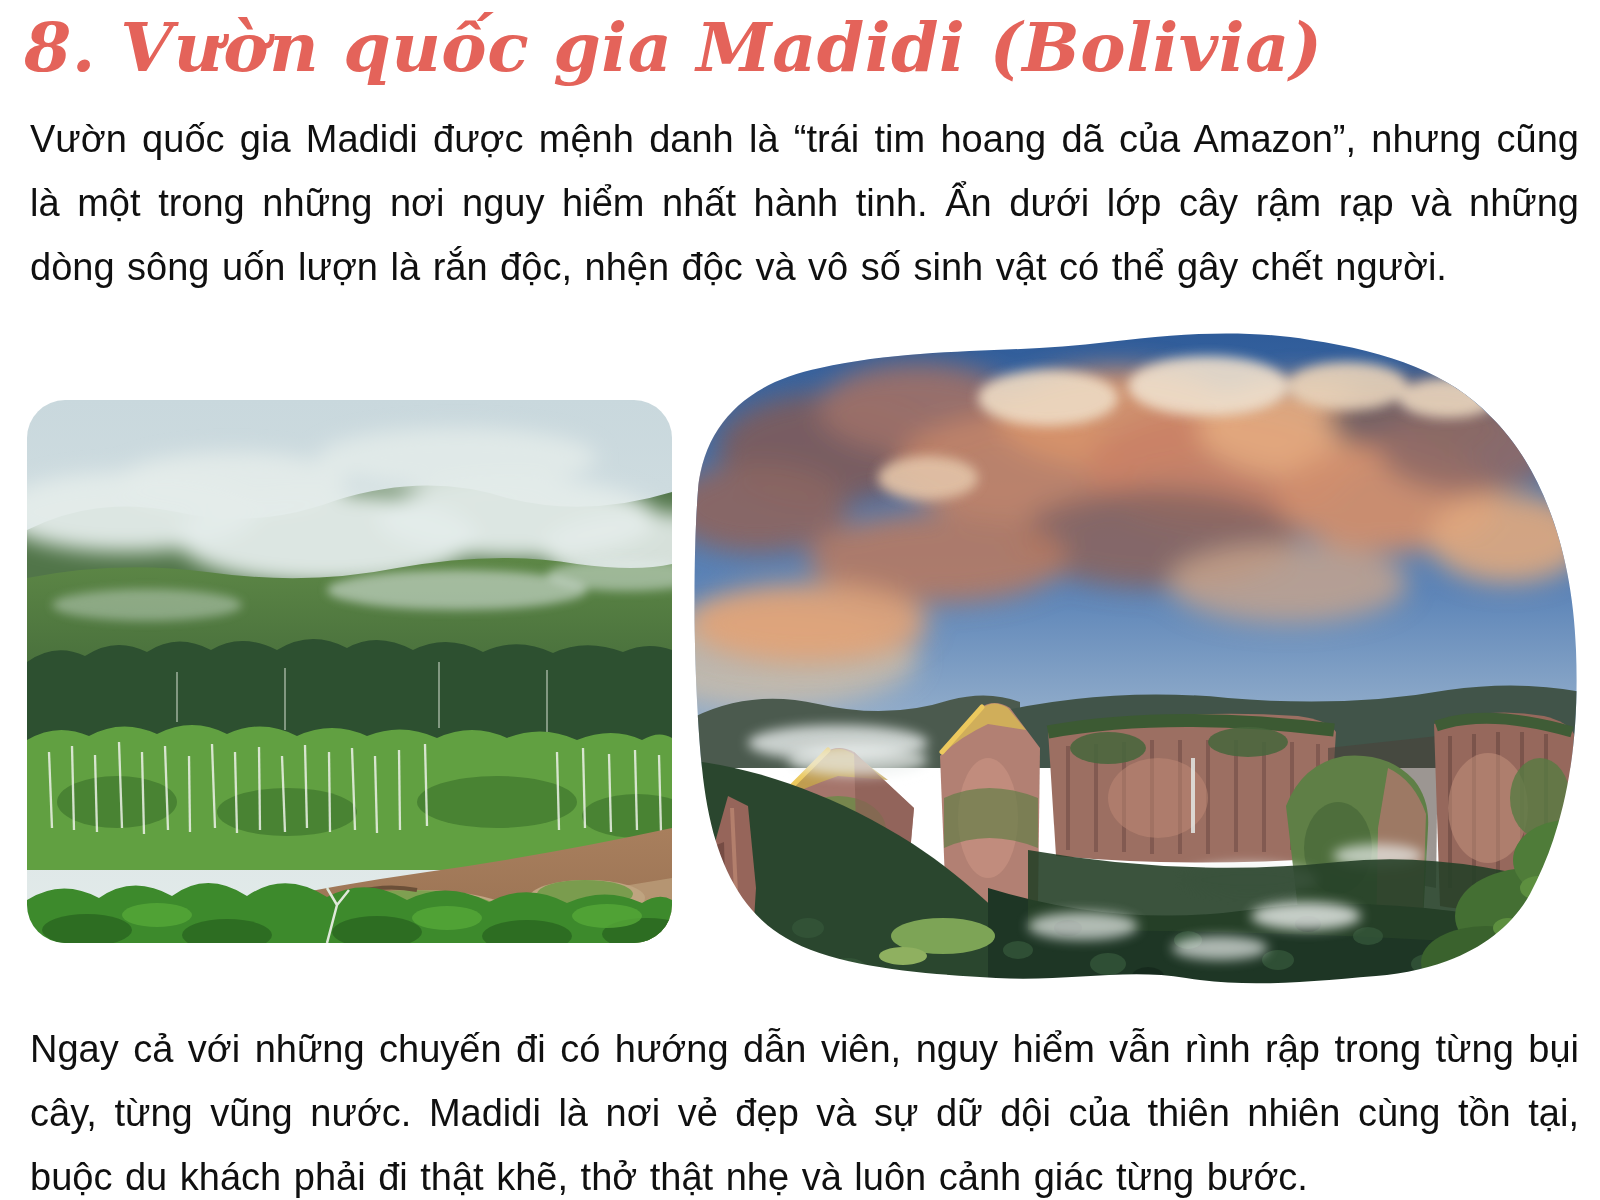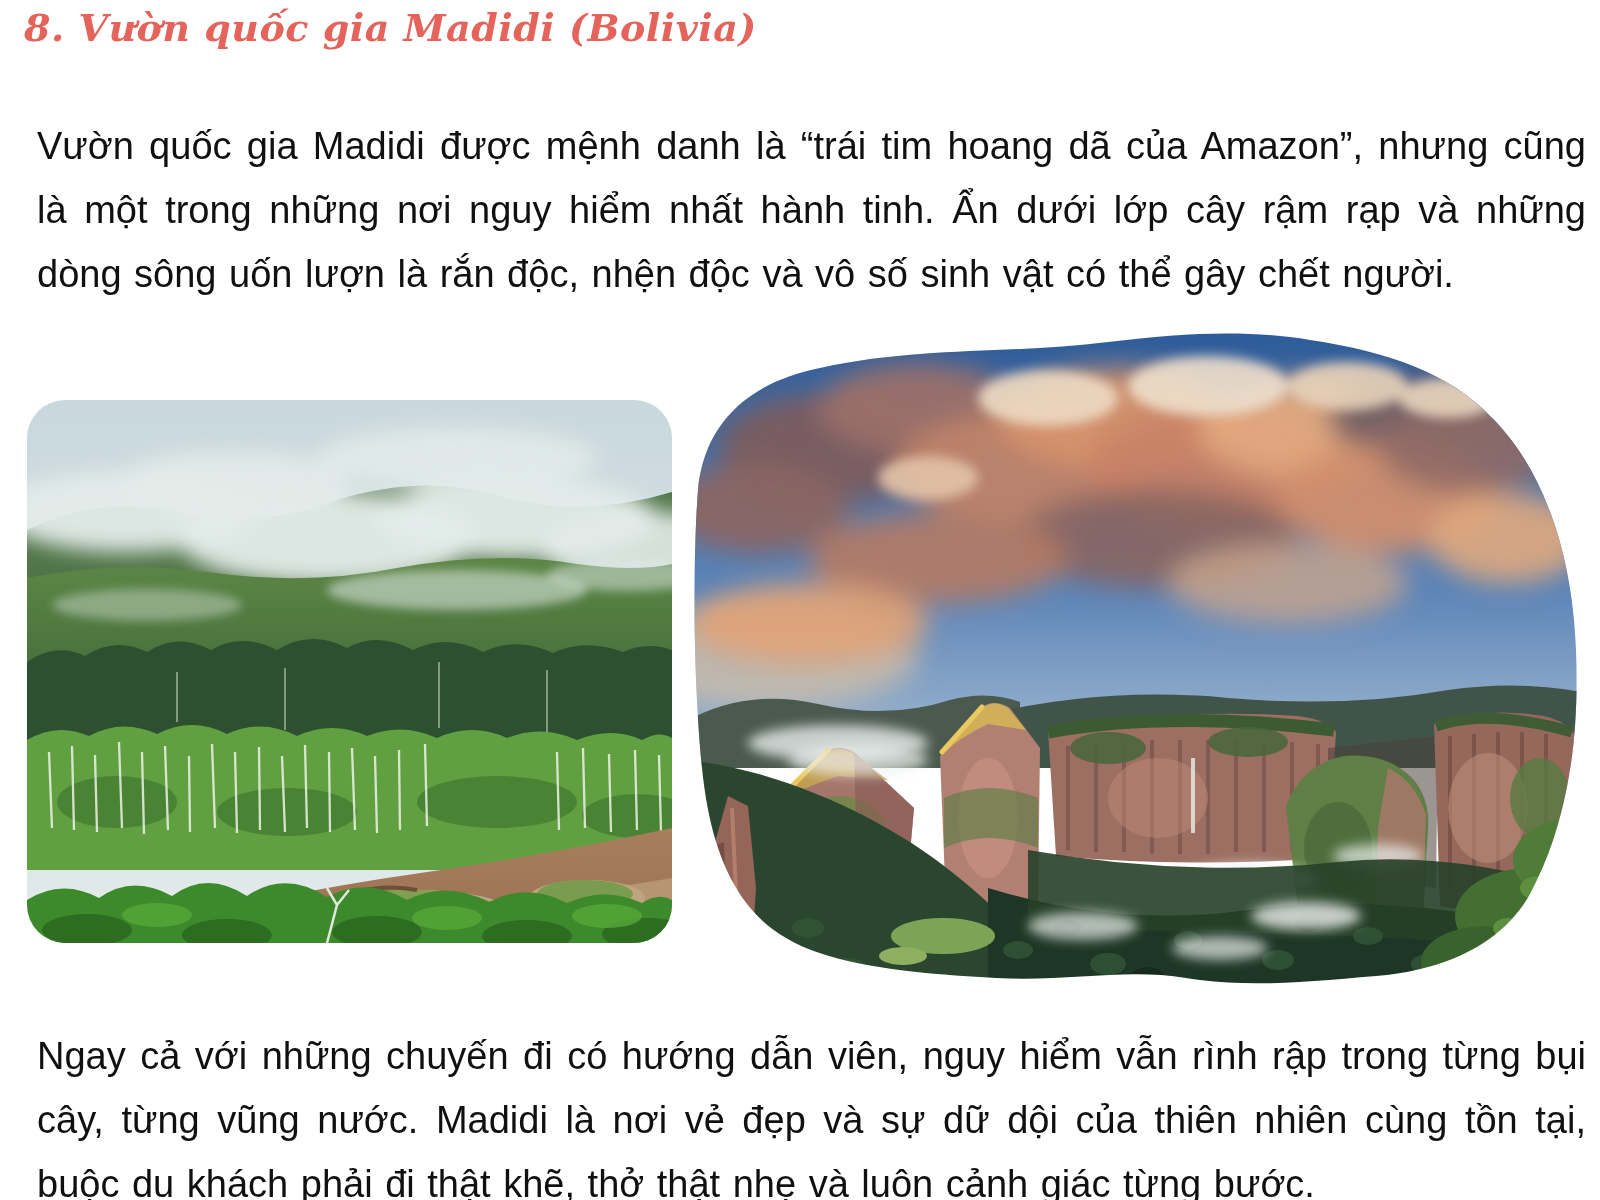--- a/index.html
+++ b/index.html
@@ -10,31 +10,31 @@
     overflow: hidden;
     font-family: "Liberation Sans", sans-serif;
   }
   .heading {
     position: absolute;
     left: 24px; top: 2px;
     margin: 0;
     font-family: "DejaVu Serif", serif;
     font-style: italic;
     font-weight: 700;
-    font-size: 38px;
+    font-size: 68px;
     line-height: 1.35;
     color: #e4635a;
     letter-spacing: 0.5px;
     white-space: nowrap;
   }
   .para {
     position: absolute;
     left: 25px;
     width: 1549px;
-    margin: 12px;
+    margin: 5px;
     font-size: 38px;
     line-height: 64px;
     color: #101010;
     text-align: justify;
     word-spacing: 2px;
   }
   #para1 { top: 102px; }
   #para2 { top: 1012px; }
   .photo { position: absolute; }
   #photo-left {

